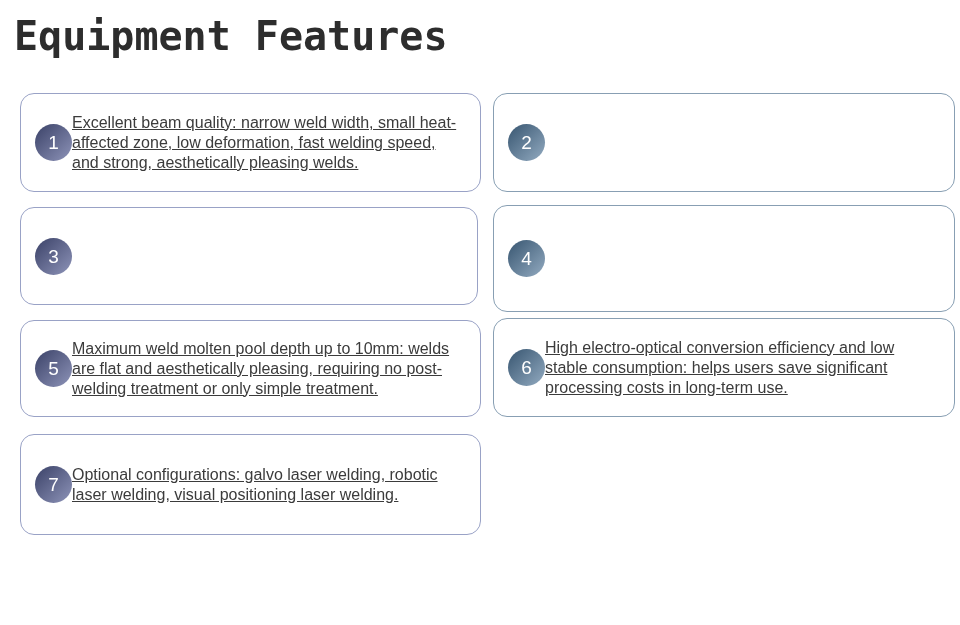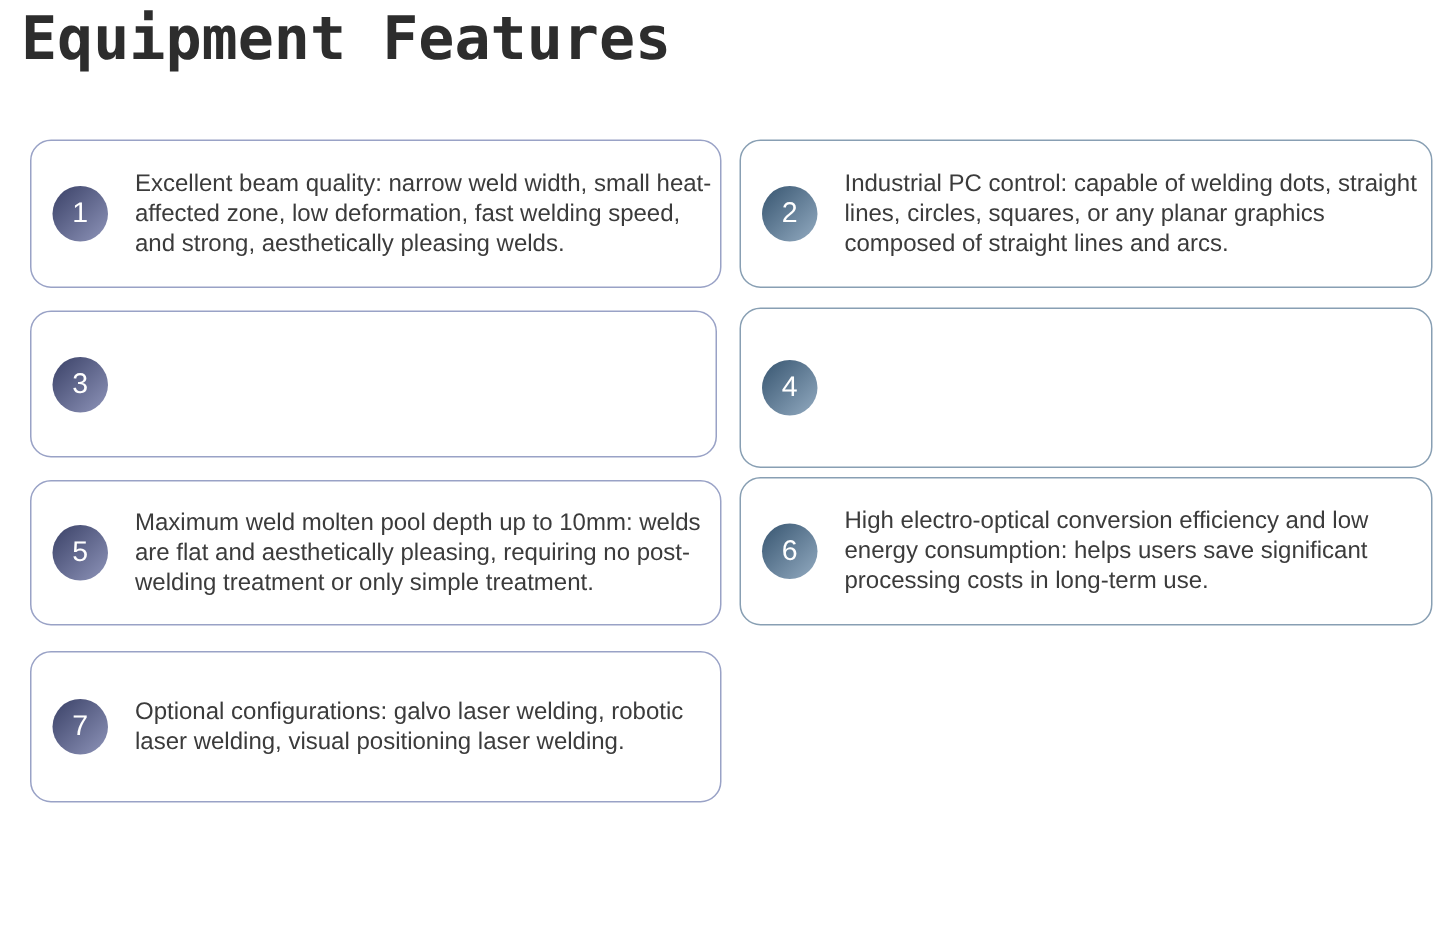--- a/index.html
+++ b/index.html
@@ -21,21 +21,21 @@
     font-family: "Liberation Sans", sans-serif;
     overflow: hidden;
   }
   .stage {
     position: relative;
     width: 960px; height: 625px;
     background: var(--background);
   }
   .page-title {
     position: absolute;
-    left: 14px; top: 3px;
+    left: 14px; top: 13px;
     font-family: "DejaVu Sans Mono", monospace;
     font-weight: bold;
     font-size: 40px;
     line-height: 46px;
     letter-spacing: 0px;
     color: var(--title-text);
     white-space: nowrap;
   }
   .card {
     position: absolute;
@@ -52,25 +52,25 @@
     margin-left: 14px;
     border-radius: 50%;
     display: flex; align-items: center; justify-content: center;
     color: var(--badge-number);
     font-size: 19px;
     line-height: 1;
   }
   .badge--indigo { background: linear-gradient(135deg, var(--badge-indigo-dark) 0%, var(--badge-indigo-light) 100%); }
   .badge--steel  { background: linear-gradient(135deg, var(--badge-steel-dark) 0%,  var(--badge-steel-light) 100%); }
   .feature-text {
-    margin-left: 18px;
     font-size: 16px;
     line-height: 20px;
     color: var(--body-text);
     width: 392px;
+    text-decoration: underline;
   }
   
   #card-1 { left: 20px;  top: 93px;  width: 461px; height: 99px; }
   #card-2 { left: 493px; top: 93px;  width: 462px; height: 99px; }
   #card-3 { left: 20px;  top: 207px; width: 458px; height: 98px; }
   #card-4 { left: 493px; top: 205px; width: 462px; height: 107px; }
   #card-5 { left: 20px;  top: 320px; width: 461px; height: 97px; }
   #card-6 { left: 493px; top: 318px; width: 462px; height: 99px; }
   #card-7 { left: 20px;  top: 434px; width: 461px; height: 101px; }
   
@@ -84,39 +84,38 @@
 
   <h1 class="page-title">Equipment Features</h1>
 
   <article id="card-1" class="card card--indigo">
     <span class="badge badge--indigo">1</span>
     <p class="feature-text">Excellent beam quality: narrow weld width, small heat-affected zone, low deformation, fast welding speed, and strong, aesthetically pleasing welds.</p>
   </article>
 
   <article id="card-2" class="card card--steel">
     <span class="badge badge--steel">2</span>
-    <p class="feature-text">Industrial PC control: capable of welding dots, straight lines, circles, squares, or any planar graphics composed of straight lines and arcs.</p>
   </article>
 
   <article id="card-3" class="card card--indigo">
     <span class="badge badge--indigo">3</span>
   </article>
 
   <article id="card-4" class="card card--steel">
     <span class="badge badge--steel">4</span>
   </article>
 
   <article id="card-5" class="card card--indigo">
     <span class="badge badge--indigo">5</span>
     <p class="feature-text">Maximum weld molten pool depth up to 10mm: welds are flat and aesthetically pleasing, requiring no post-welding treatment or only simple treatment.</p>
   </article>
 
   <article id="card-6" class="card card--steel">
     <span class="badge badge--steel">6</span>
-    <p class="feature-text">High electro-optical conversion efficiency and low energy consumption: helps users save significant processing costs in long-term use.</p>
+    <p class="feature-text">High electro-optical conversion efficiency and low stable consumption: helps users save significant processing costs in long-term use.</p>
   </article>
 
   <article id="card-7" class="card card--indigo">
     <span class="badge badge--indigo">7</span>
     <p class="feature-text">Optional configurations: galvo laser welding, robotic laser welding, visual positioning laser welding.</p>
   </article>
 
 </div>
 
 </body></html>

